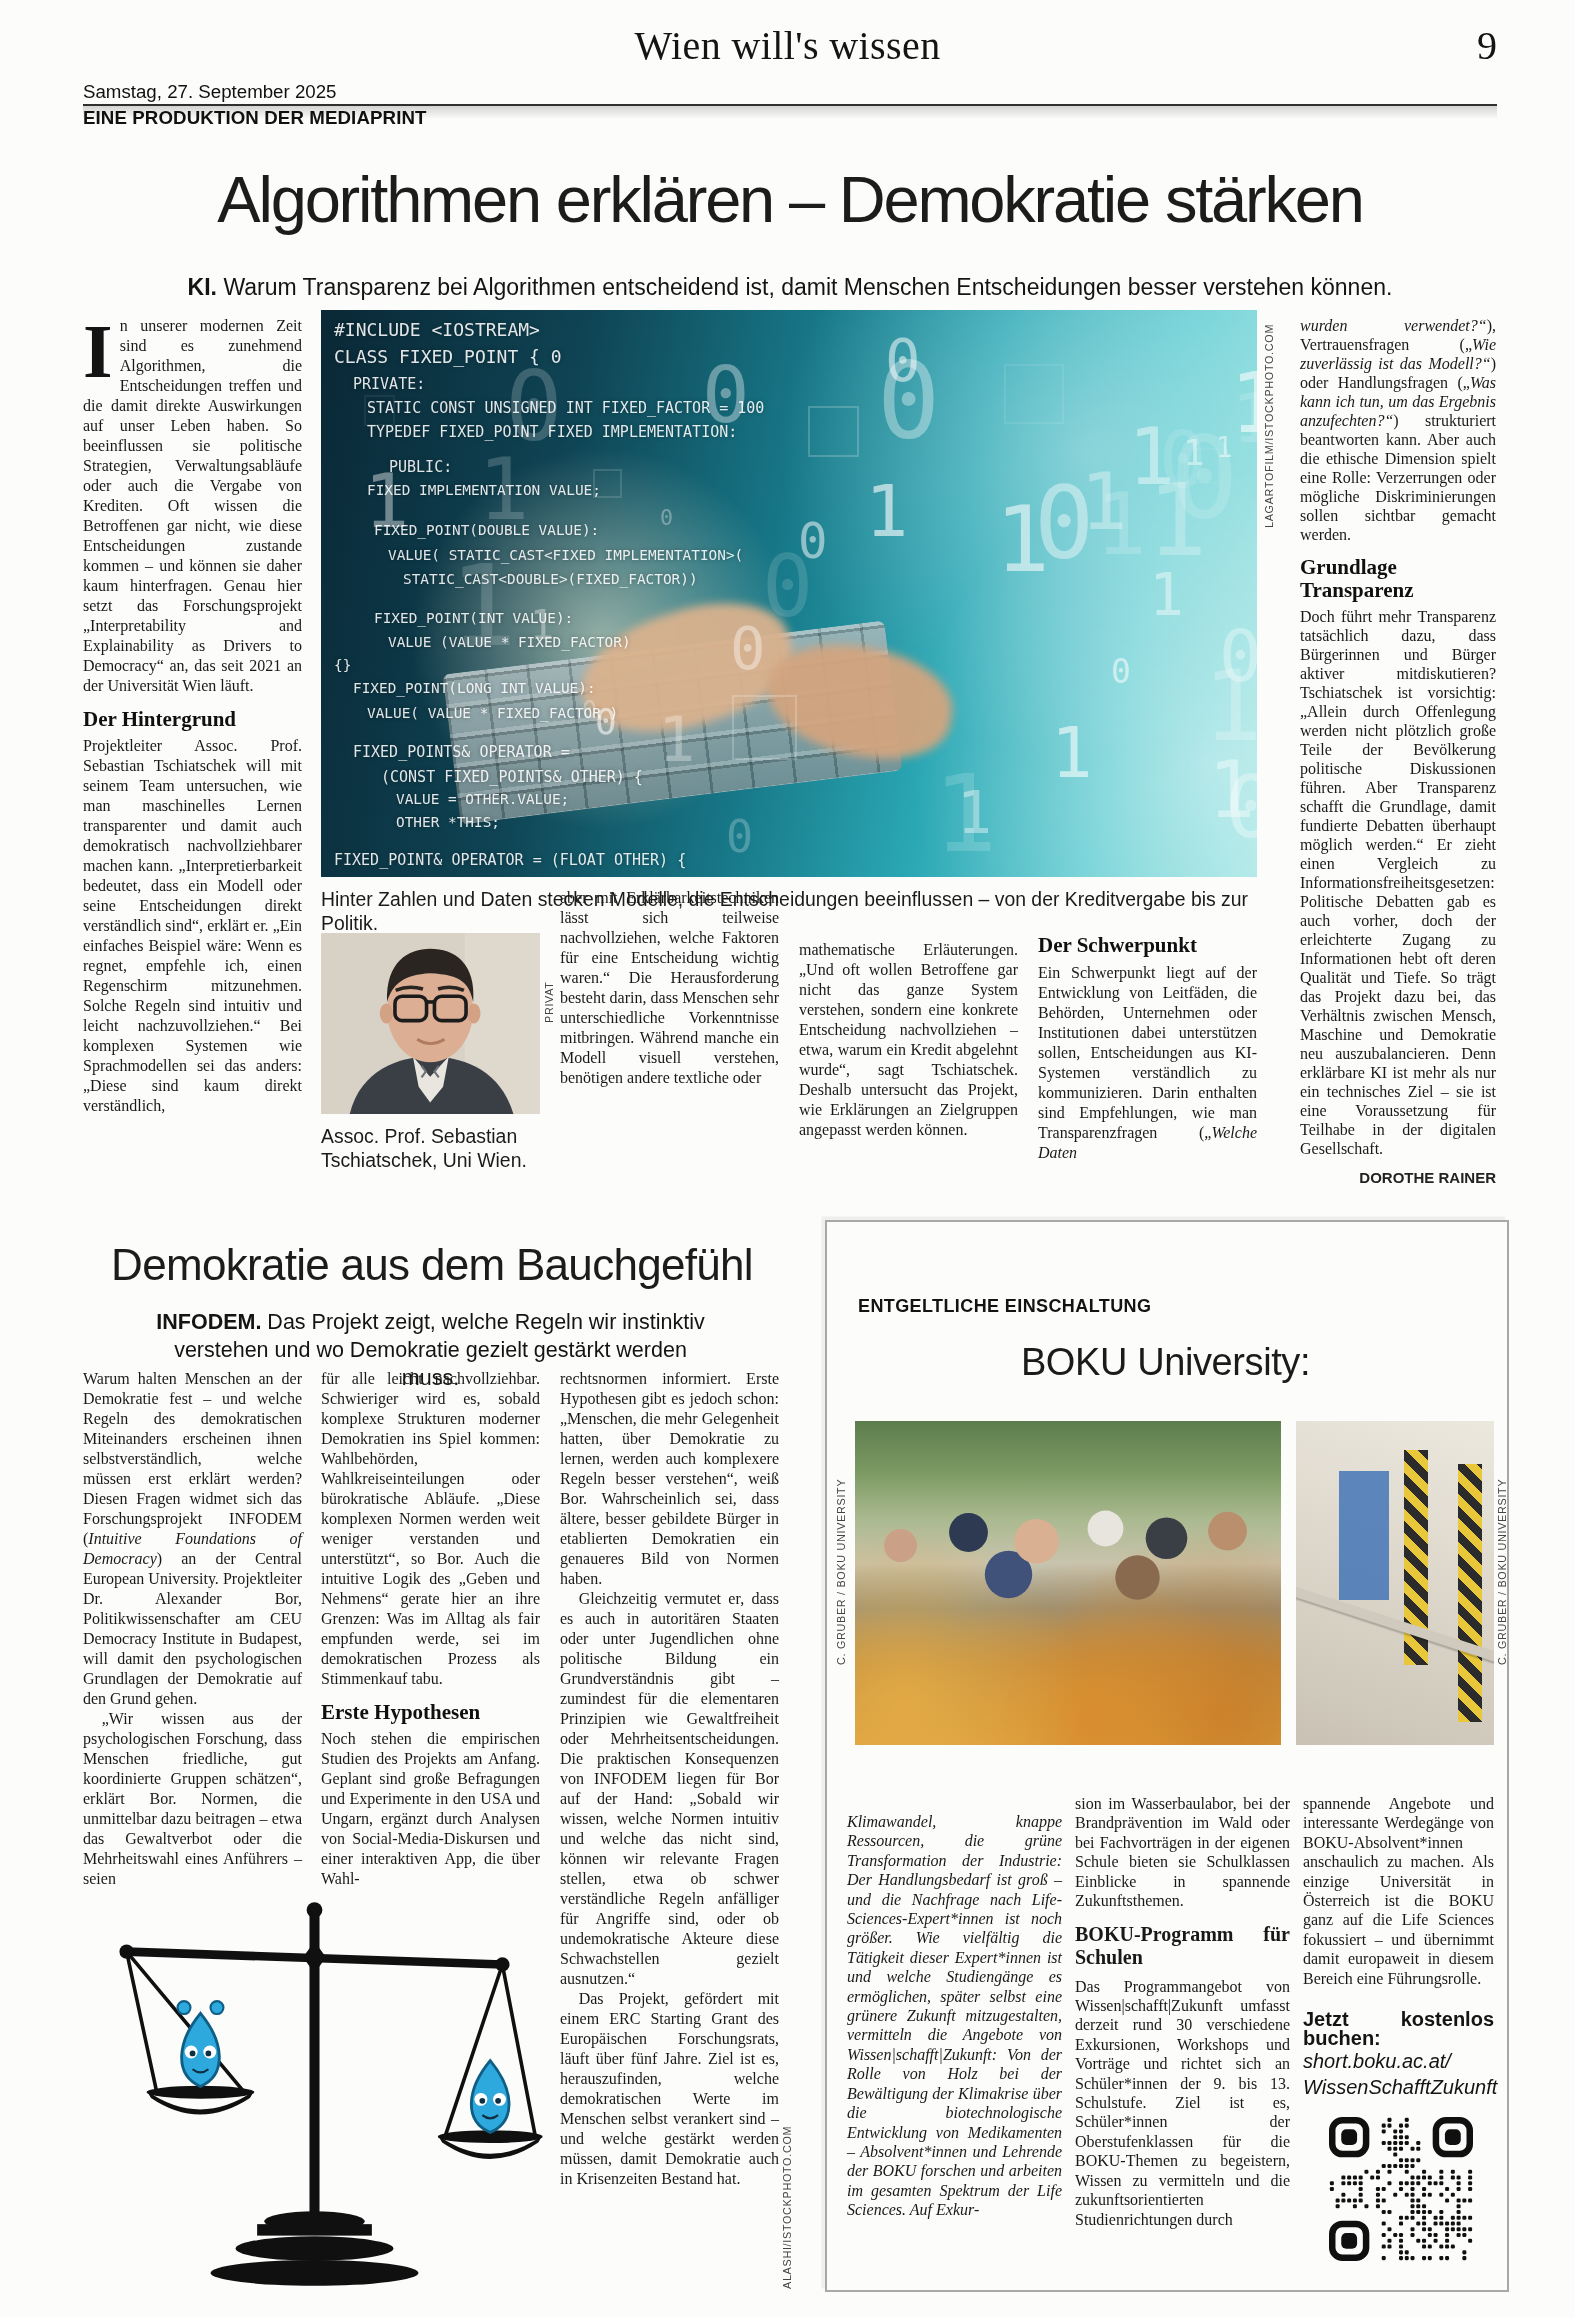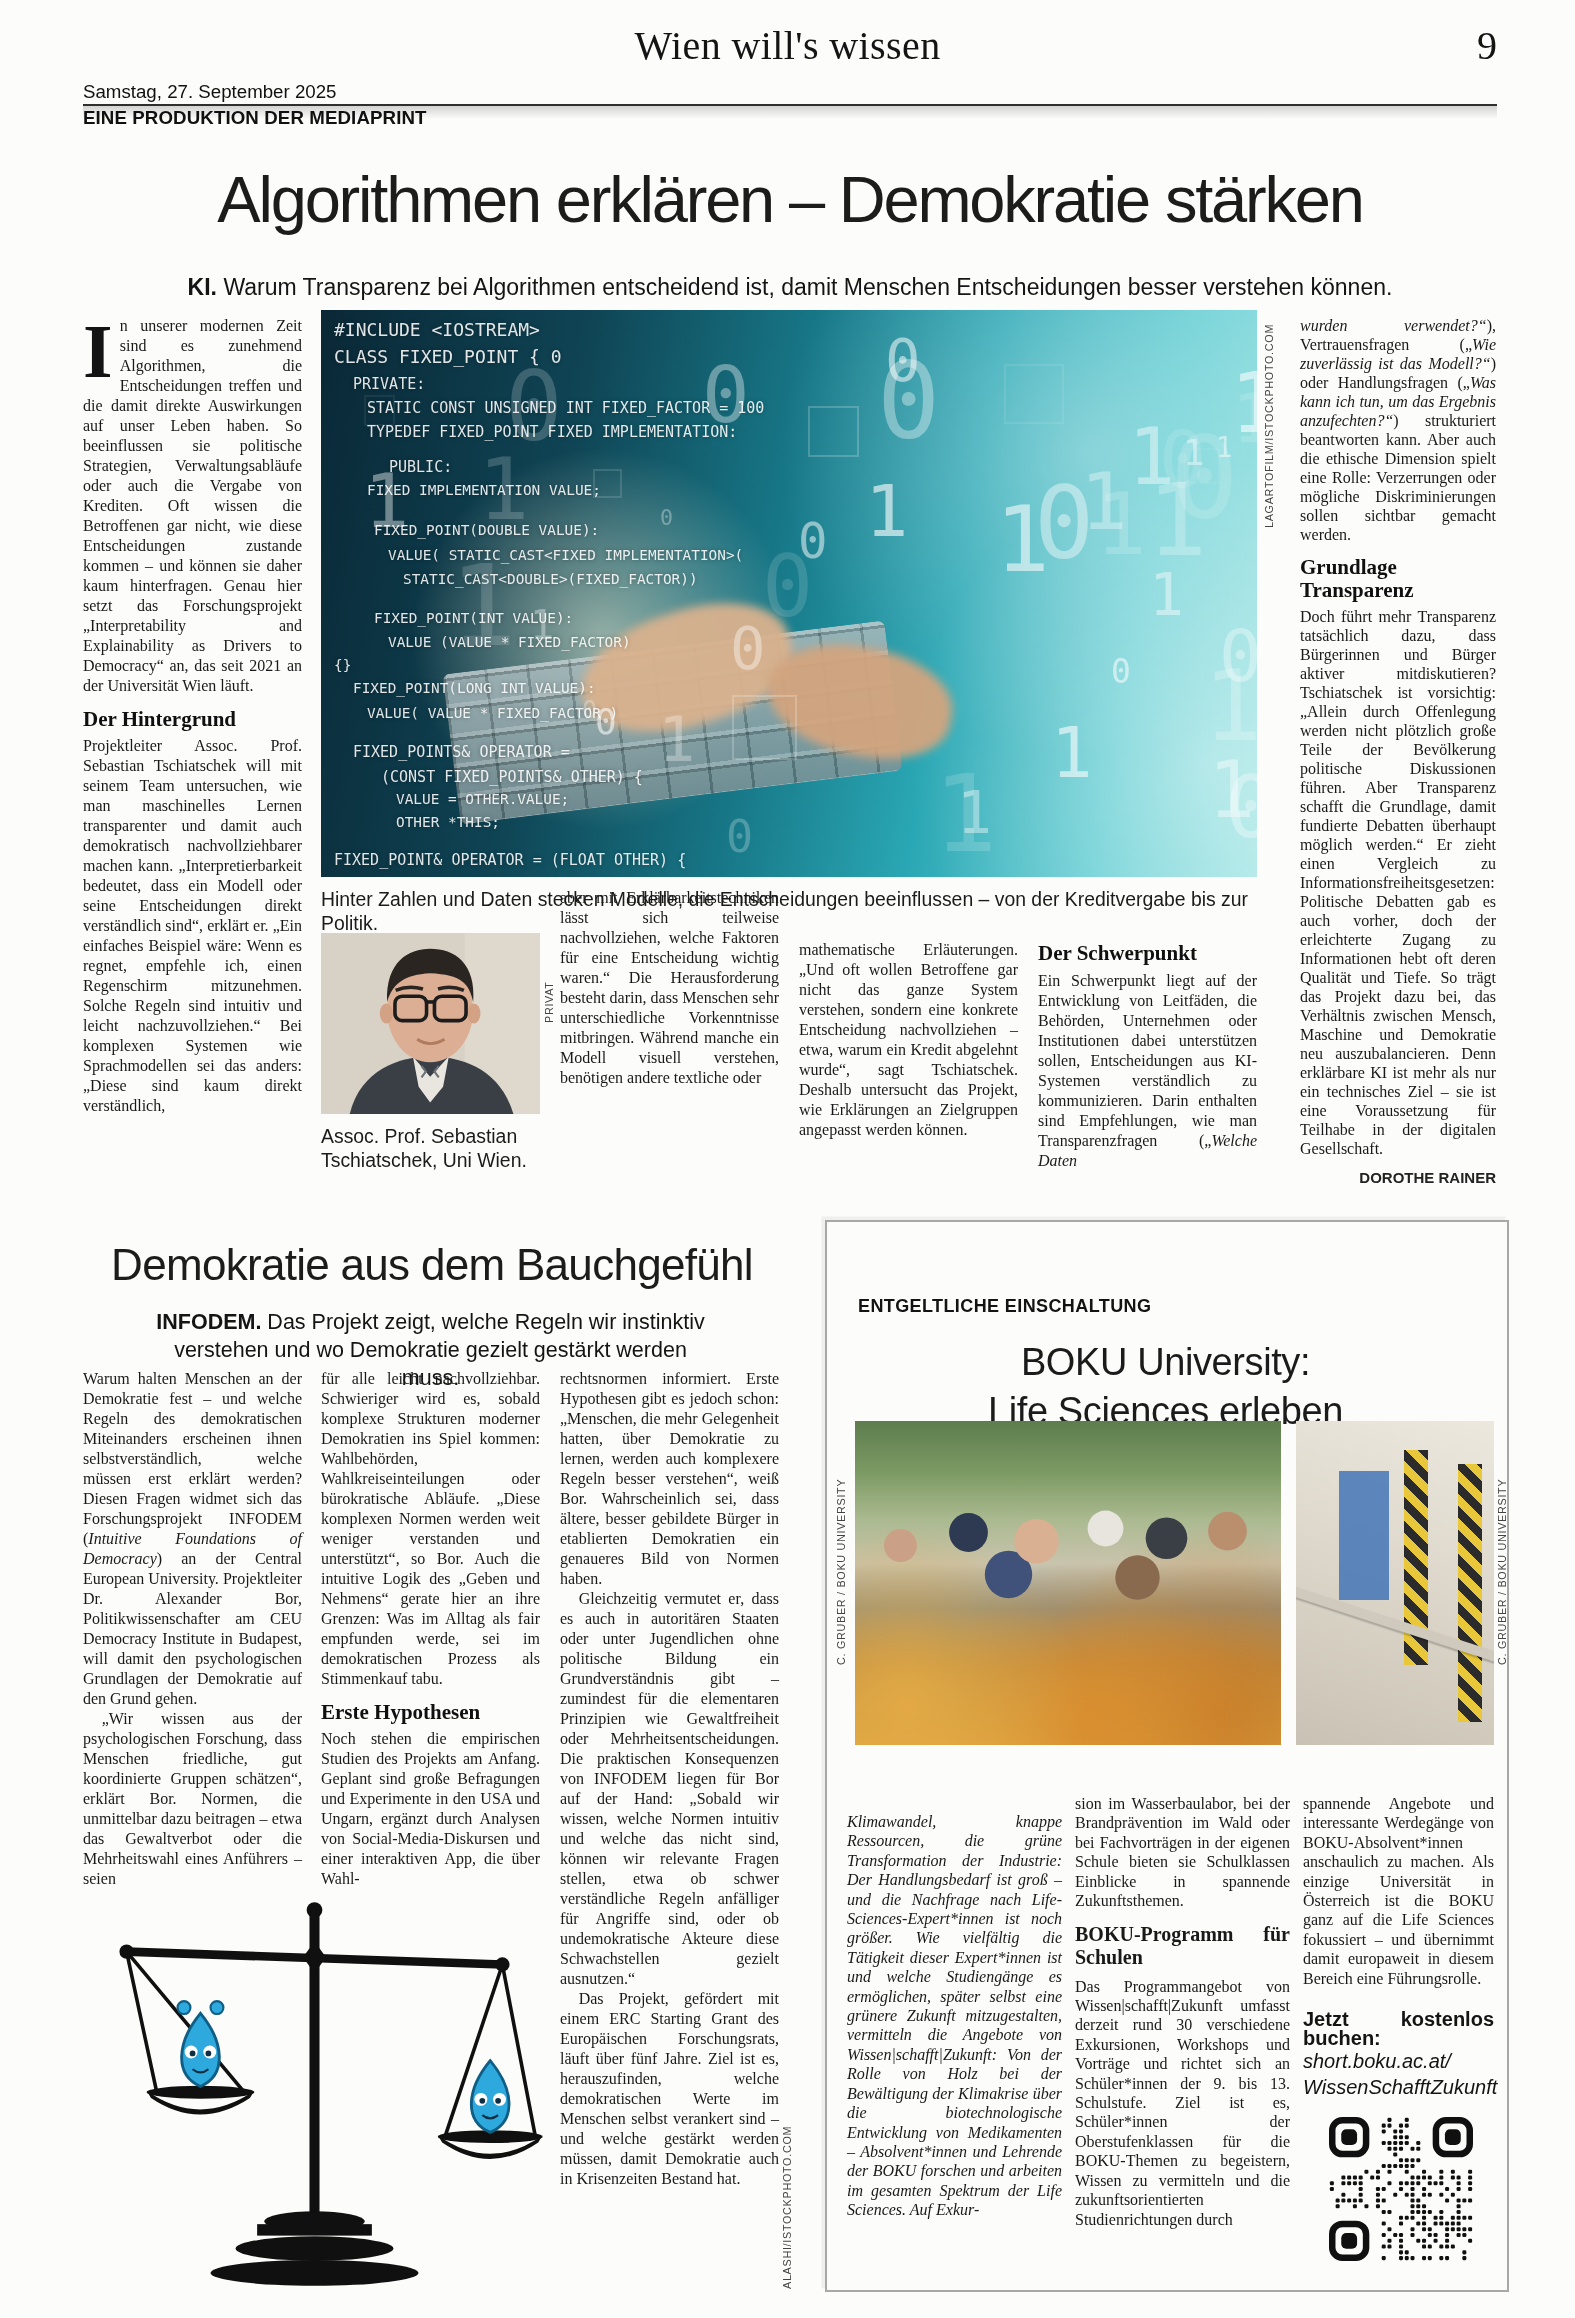--- a/index.html
+++ b/index.html
@@ -222,21 +222,21 @@
   <div class="vcredit" style="left:543px;top:937px;height:86px;">PRIVAT</div>
   <div class="abs caption port-cap">Assoc. Prof. Sebastian Tschiatschek, Uni Wien.</div>
 
   <div class="abs col" style="left:560px;top:888px;width:219px;font-family:Liberation Serif, serif;">
     <p>aber mit Erklärbarkeitstechniken lässt sich teilweise nachvollziehen, welche Faktoren für eine Entscheidung wichtig waren.“ Die Herausforderung besteht darin, dass Menschen sehr unterschiedliche Vorkenntnisse mitbringen. Während manche ein Modell visuell verstehen, benötigen andere textliche oder</p>
   </div>
   <div class="abs col" style="left:799px;top:940px;width:219px;">
     <p>mathematische Erläuterungen. „Und oft wollen Betroffene gar nicht das ganze System verstehen, sondern eine konkrete Entscheidung nachvollziehen – etwa, warum ein Kredit abgelehnt wurde“, sagt Tschiatschek. Deshalb untersucht das Projekt, wie Erklärungen an Zielgruppen angepasst werden können.</p>
   </div>
   <div class="abs col" style="left:1038px;top:930px;width:219px;">
-    <div class="shead" style="margin-top:12px;">Der Schwerpunkt</div>
+    <div class="shead" style="margin-top:4px;">Der Schwerpunkt</div>
     <p><span>Ein Schwerpunkt liegt auf der Entwicklung von Leitfäden, die Behörden, Unternehmen oder Institutionen dabei unterstützen sollen, Entscheidungen aus KI-Systemen verständlich zu kommunizieren. Darin enthalten sind Empfehlungen, wie man Transparenzfragen („</span><span class="it">Welche Daten</span></p>
   </div>
 
   <div class="abs col" style="left:1300px;top:316px;width:196px;font-size:16px;line-height:19px;">
     <p><span class="it">wurden verwendet?“</span><span>), Vertrauensfragen („</span><span class="it">Wie zuverlässig ist das Modell?“</span><span>) oder Handlungsfragen („</span><span class="it">Was kann ich tun, um das Ergebnis anzufechten?“</span><span>) strukturiert beantworten kann. Aber auch die ethische Dimension spielt eine Rolle: Verzerrungen oder mögliche Diskriminierungen sollen sichtbar gemacht werden.</span></p>
     <div class="shead">Grundlage Transparenz</div>
     <p>Doch führt mehr Transparenz tatsächlich dazu, dass Bürgerinnen und Bürger aktiver mitdiskutieren? Tschiatschek ist vorsichtig: „Allein durch Offenlegung werden nicht plötzlich große Teile der Bevölkerung politische Diskussionen führen. Aber Transparenz schafft die Grundlage, damit fundierte Debatten überhaupt möglich werden.“ Er zieht einen Vergleich zu Informationsfreiheitsgesetzen: Politische Debatten gab es auch vorher, doch der erleichterte Zugang zu Informationen hebt oft deren Qualität und Tiefe. So trägt das Projekt dazu bei, das Verhältnis zwischen Mensch, Maschine und Demokratie neu auszubalancieren. Denn erklärbare KI ist mehr als nur ein technisches Ziel – sie ist eine Voraussetzung für Teilhabe in der digitalen Gesellschaft.</p>
     <div class="byline">DOROTHE RAINER</div>
   </div>
 
@@ -296,21 +296,20 @@
           <circle cx="576" cy="280" r="4" fill="#0e2f42"></circle>
         <path d="M554 300 q11 9 22 0" stroke="#0e2f42" stroke-width="3" fill="none"></path>
       </g>
     </svg>
   </div>
   <div class="vcredit a2-credit">ALASHI/ISTOCKPHOTO.COM</div>
 
   <div class="abs adbox"></div>
   <div class="abs sans ad-label">ENTGELTLICHE EINSCHALTUNG</div>
   <div class="abs sans ad-h1">BOKU University:</div>
-  <div class="abs sans ad-h2">Life Sciences erleben</div>
 
   <div class="abs ad-photoL">
     <div class="heads"></div>
   </div>
   <div class="abs ad-photoR">
     <div class="bluebox"></div>
     <div class="stripe1"></div>
     <div class="stripe2"></div>
     <div class="rail"></div>
   </div>

